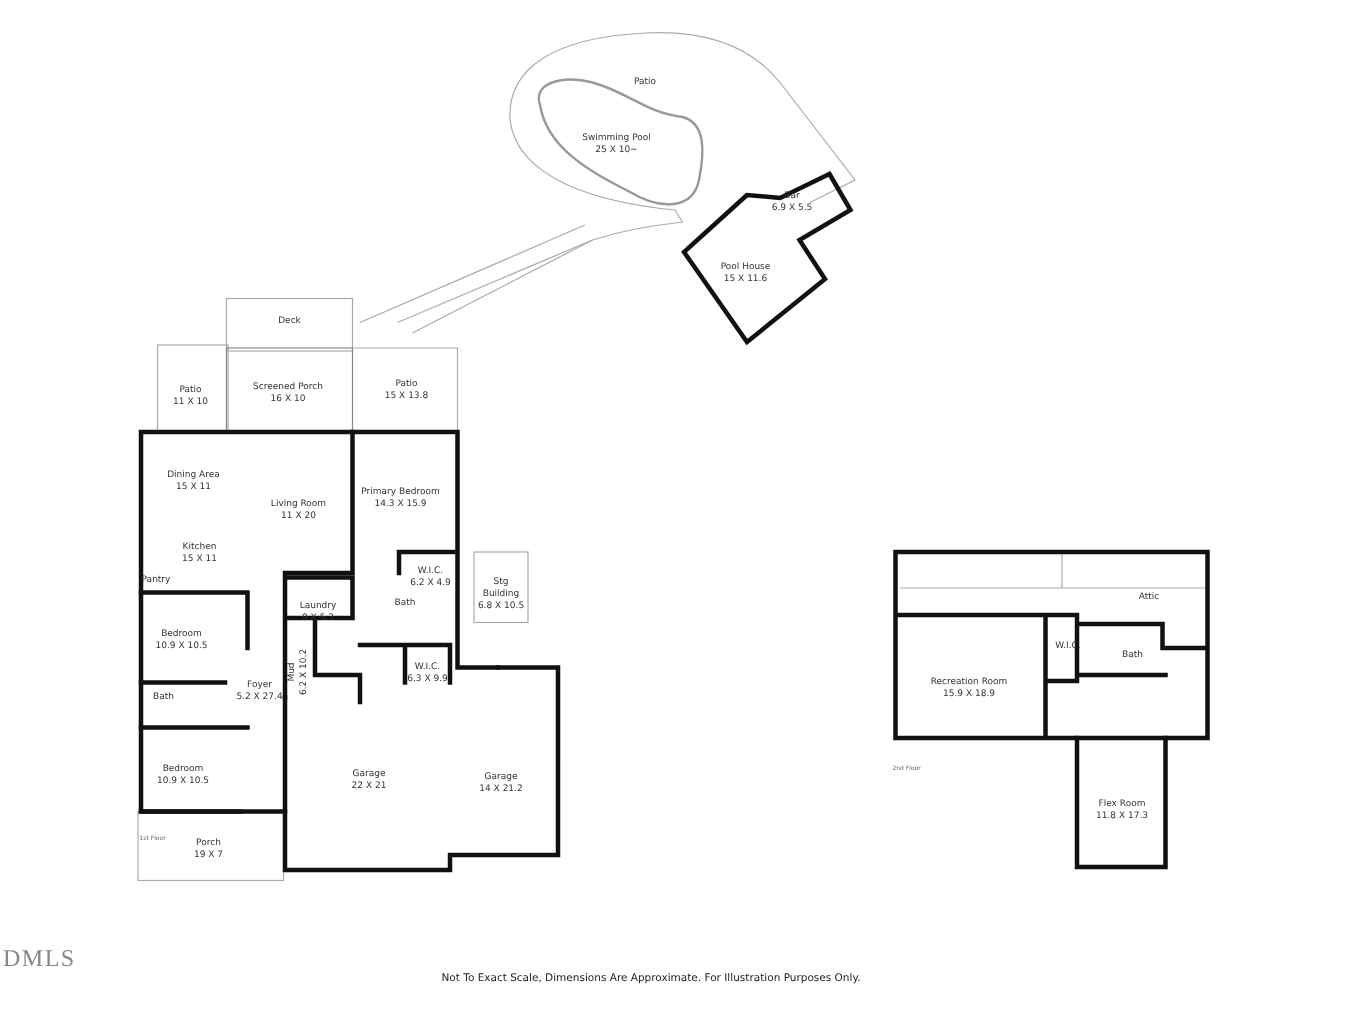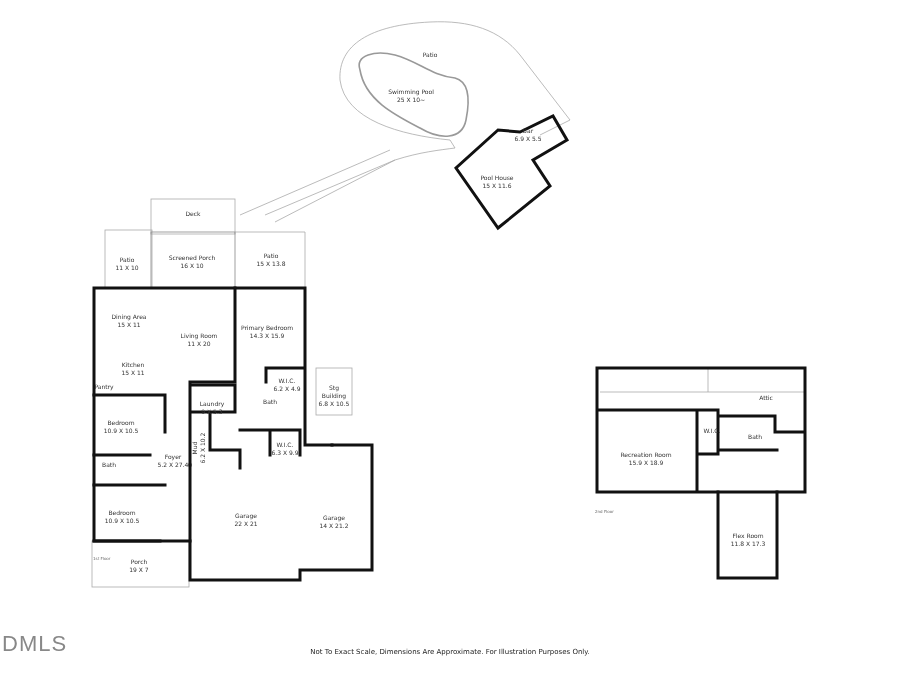--- a/index.html
+++ b/index.html
@@ -1,22 +1,22 @@
 <!DOCTYPE html>
 <html><head>
 <meta charset="utf-8">
 <style>
   html, body { margin:0; padding:0; background:#ffffff; }
   body { width:900px; height:675px; position:relative; overflow:hidden; font-family:"DejaVu Sans", sans-serif; }
   svg.plan { position:absolute; left:0; top:0; }
   .lbl { position:absolute; font-size:6px; color:#333; text-align:center; white-space:nowrap; line-height:8px; transform:translateX(-50%); font-family:"DejaVu Sans", sans-serif; }
   .lbl span { display:block; }
   .floorlbl { position:absolute; font-size:4px; color:#666; }
-  .disclaimer { position:absolute; left:450px; top:648px; transform:translateX(-50%); font-size:7px; color:#222; white-space:nowrap; font-family:"DejaVu Sans", sans-serif; }
-  .logo { position:absolute; left:2px; top:631px; font-size:22px; color:#888; letter-spacing:1px; font-weight:200; font-family:Liberation Sans, sans-serif; }
+  .disclaimer { position:absolute; left:434px; top:648px; transform:translateX(-50%); font-size:7px; color:#222; white-space:nowrap; font-family:"DejaVu Sans", sans-serif; }
+  .logo { position:absolute; left:2px; top:631px; font-size:16px; color:#888; letter-spacing:1px; font-weight:200; font-family:Liberation Serif, serif; }
 </style>
 </head>
 <body>
 
 <svg class="plan" width="900" height="675" viewBox="0 0 900 675">
   <g fill="none" stroke="#aaa" stroke-width="0.8">
 
     <path d="M265,215 L395,160 C420,152 440,150 455,148 L450,140 C400,135 345,120 340,80 C338,45 370,25 430,22 C470,20 500,30 520,55 L570,120 L540,135"></path>
     <path d="M240,215 L390,150 M275,222 L395,160"></path>
 

